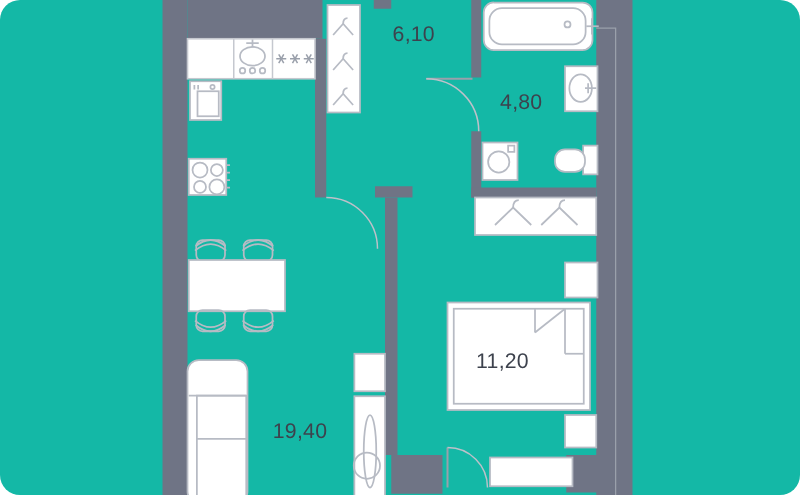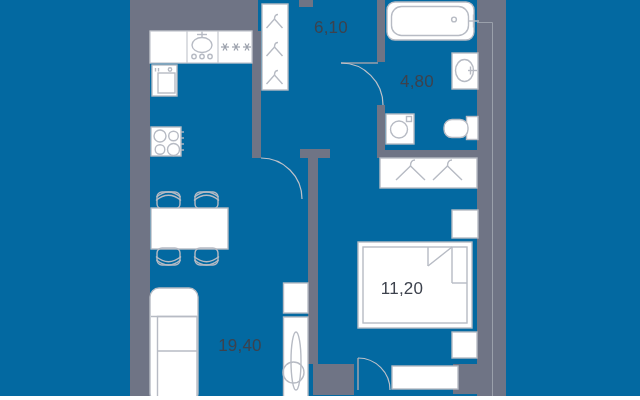--- a/index.html
+++ b/index.html
@@ -1,17 +1,17 @@
 <!DOCTYPE html>
 <html><head>
 <meta charset="utf-8">
 <style>
   html,body{margin:0;padding:0;background:#ffffff;}
-  .stage{position:relative;width:640px;height:396px;background:#0369a1;overflow:hidden;
-         font-family:"Liberation Sans",sans-serif;}
+  .stage{position:relative;width:640px;height:396px;background:#14b8a6;overflow:hidden;
+         font-family:"Liberation Sans",sans-serif;border-radius:16px;}
   svg{display:block;}
   svg text{font-family:"Liberation Sans",sans-serif;font-size:17px;fill:#3d424d;letter-spacing:.2px;}
   .wall{fill:#6f7485;stroke:none;}
   .furn{fill:#ffffff;stroke:#b7bbc4;stroke-width:1.4;}
   .furnln{fill:none;stroke:#b7bbc4;stroke-width:1.4;}
   .cntr{fill:#ffffff;stroke:#c5c8cf;stroke-width:1.3;}
   .cntrln{fill:none;stroke:#c5c8cf;stroke-width:1.2;}
   .leaf{fill:none;stroke:#9aa0ab;stroke-width:1.6;}
   .arc{fill:none;stroke:#bdc1c9;stroke-width:1.2;}
   .thin{fill:none;stroke:#c9ccd3;stroke-width:1.4;}

